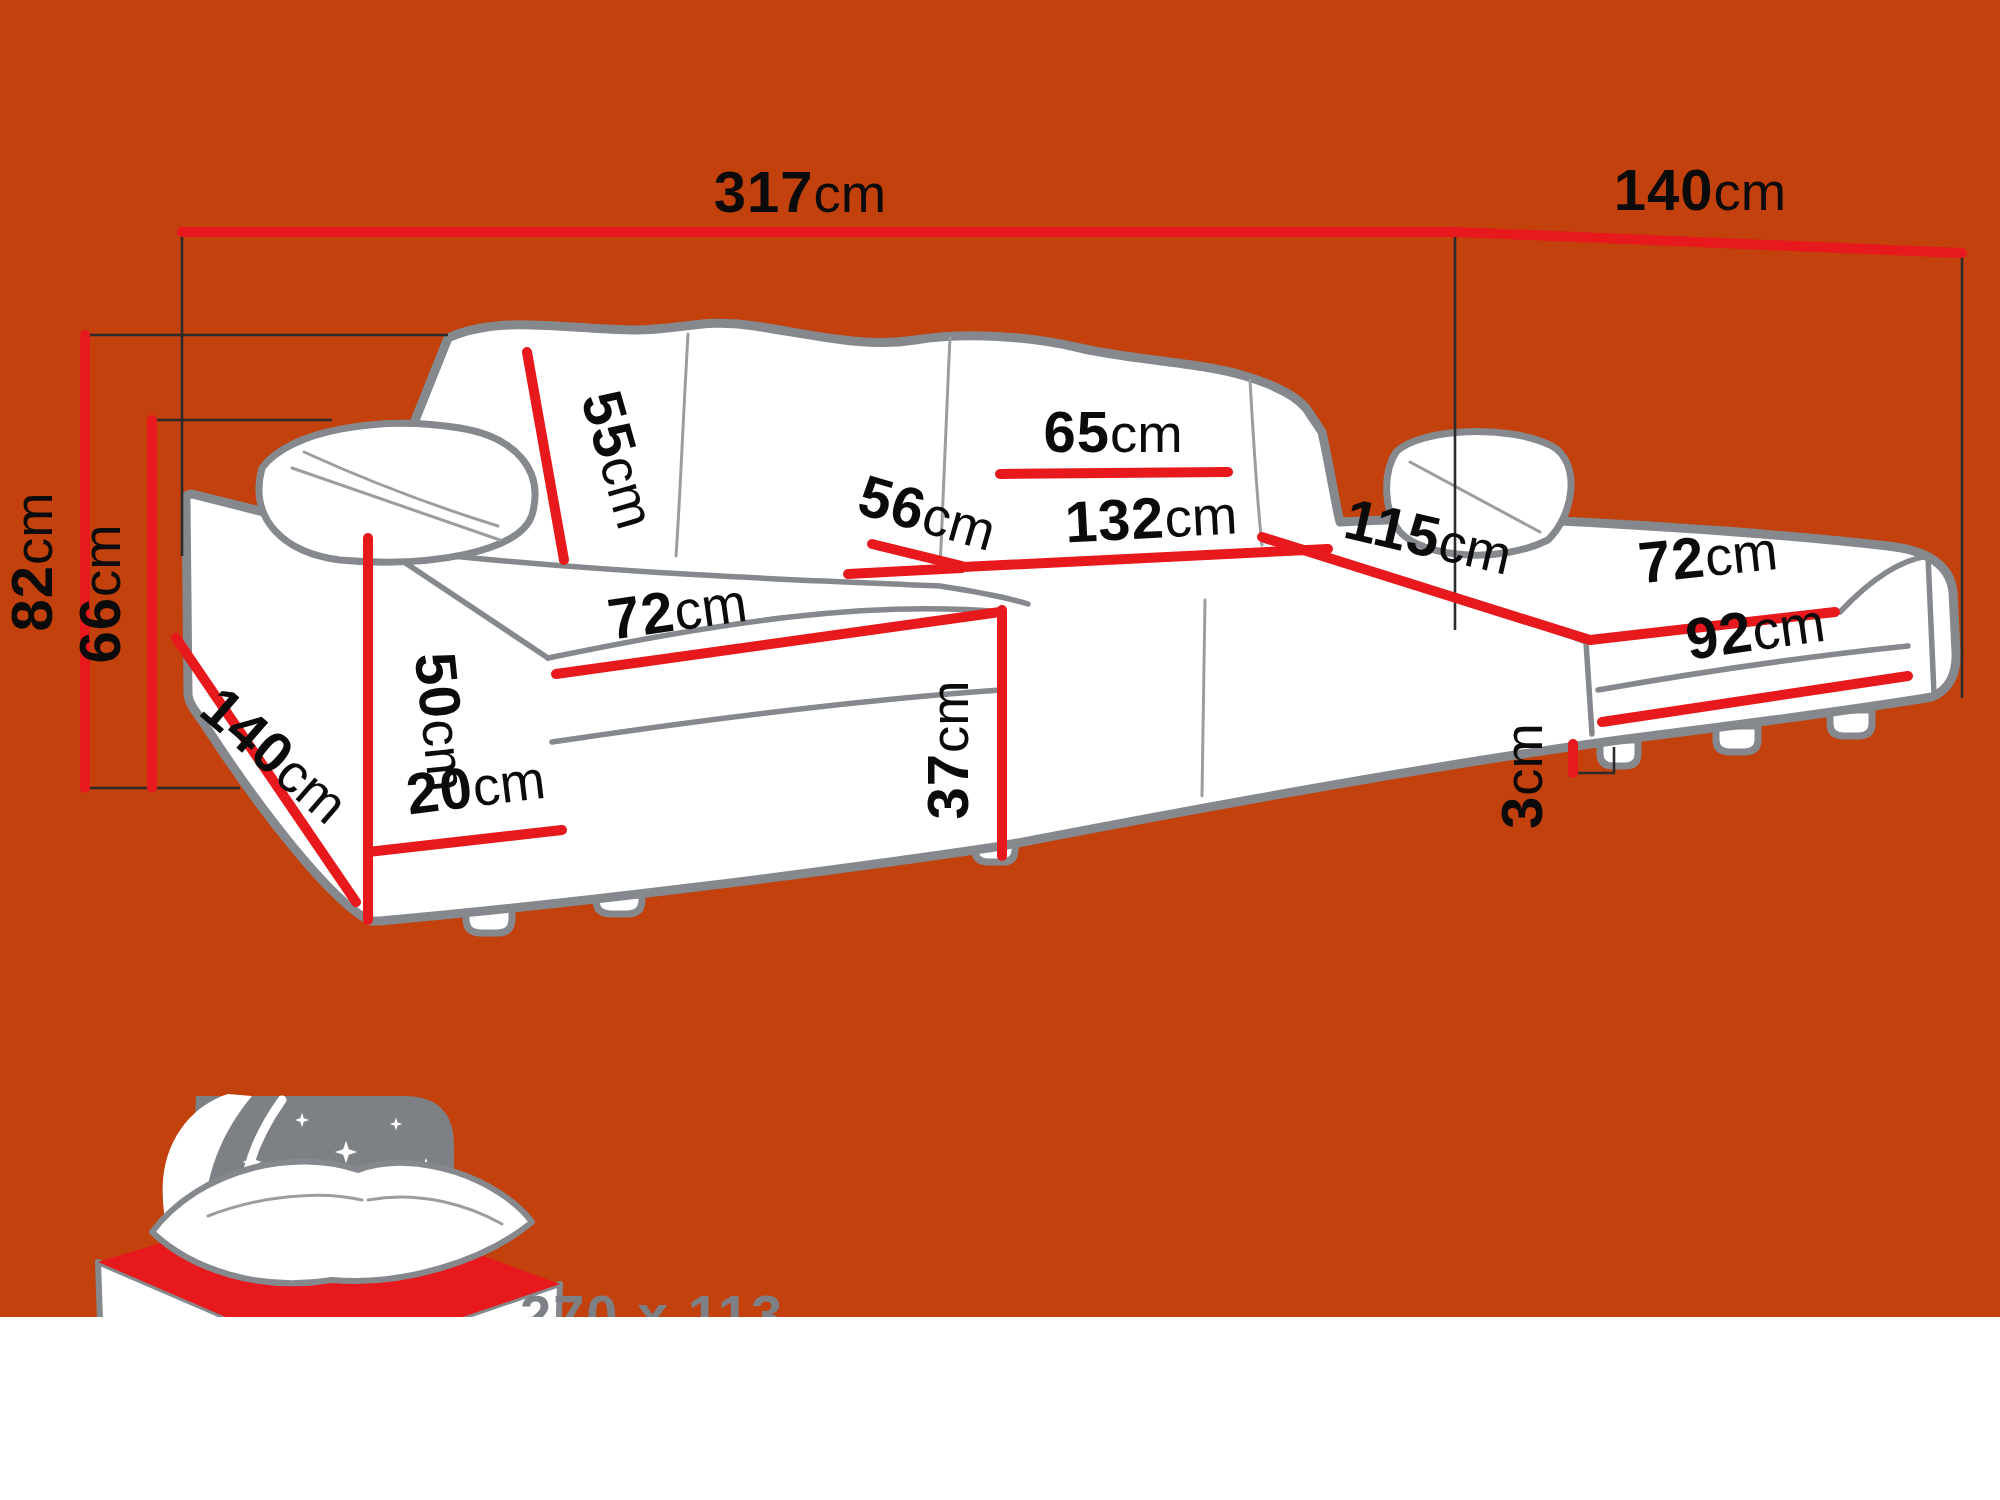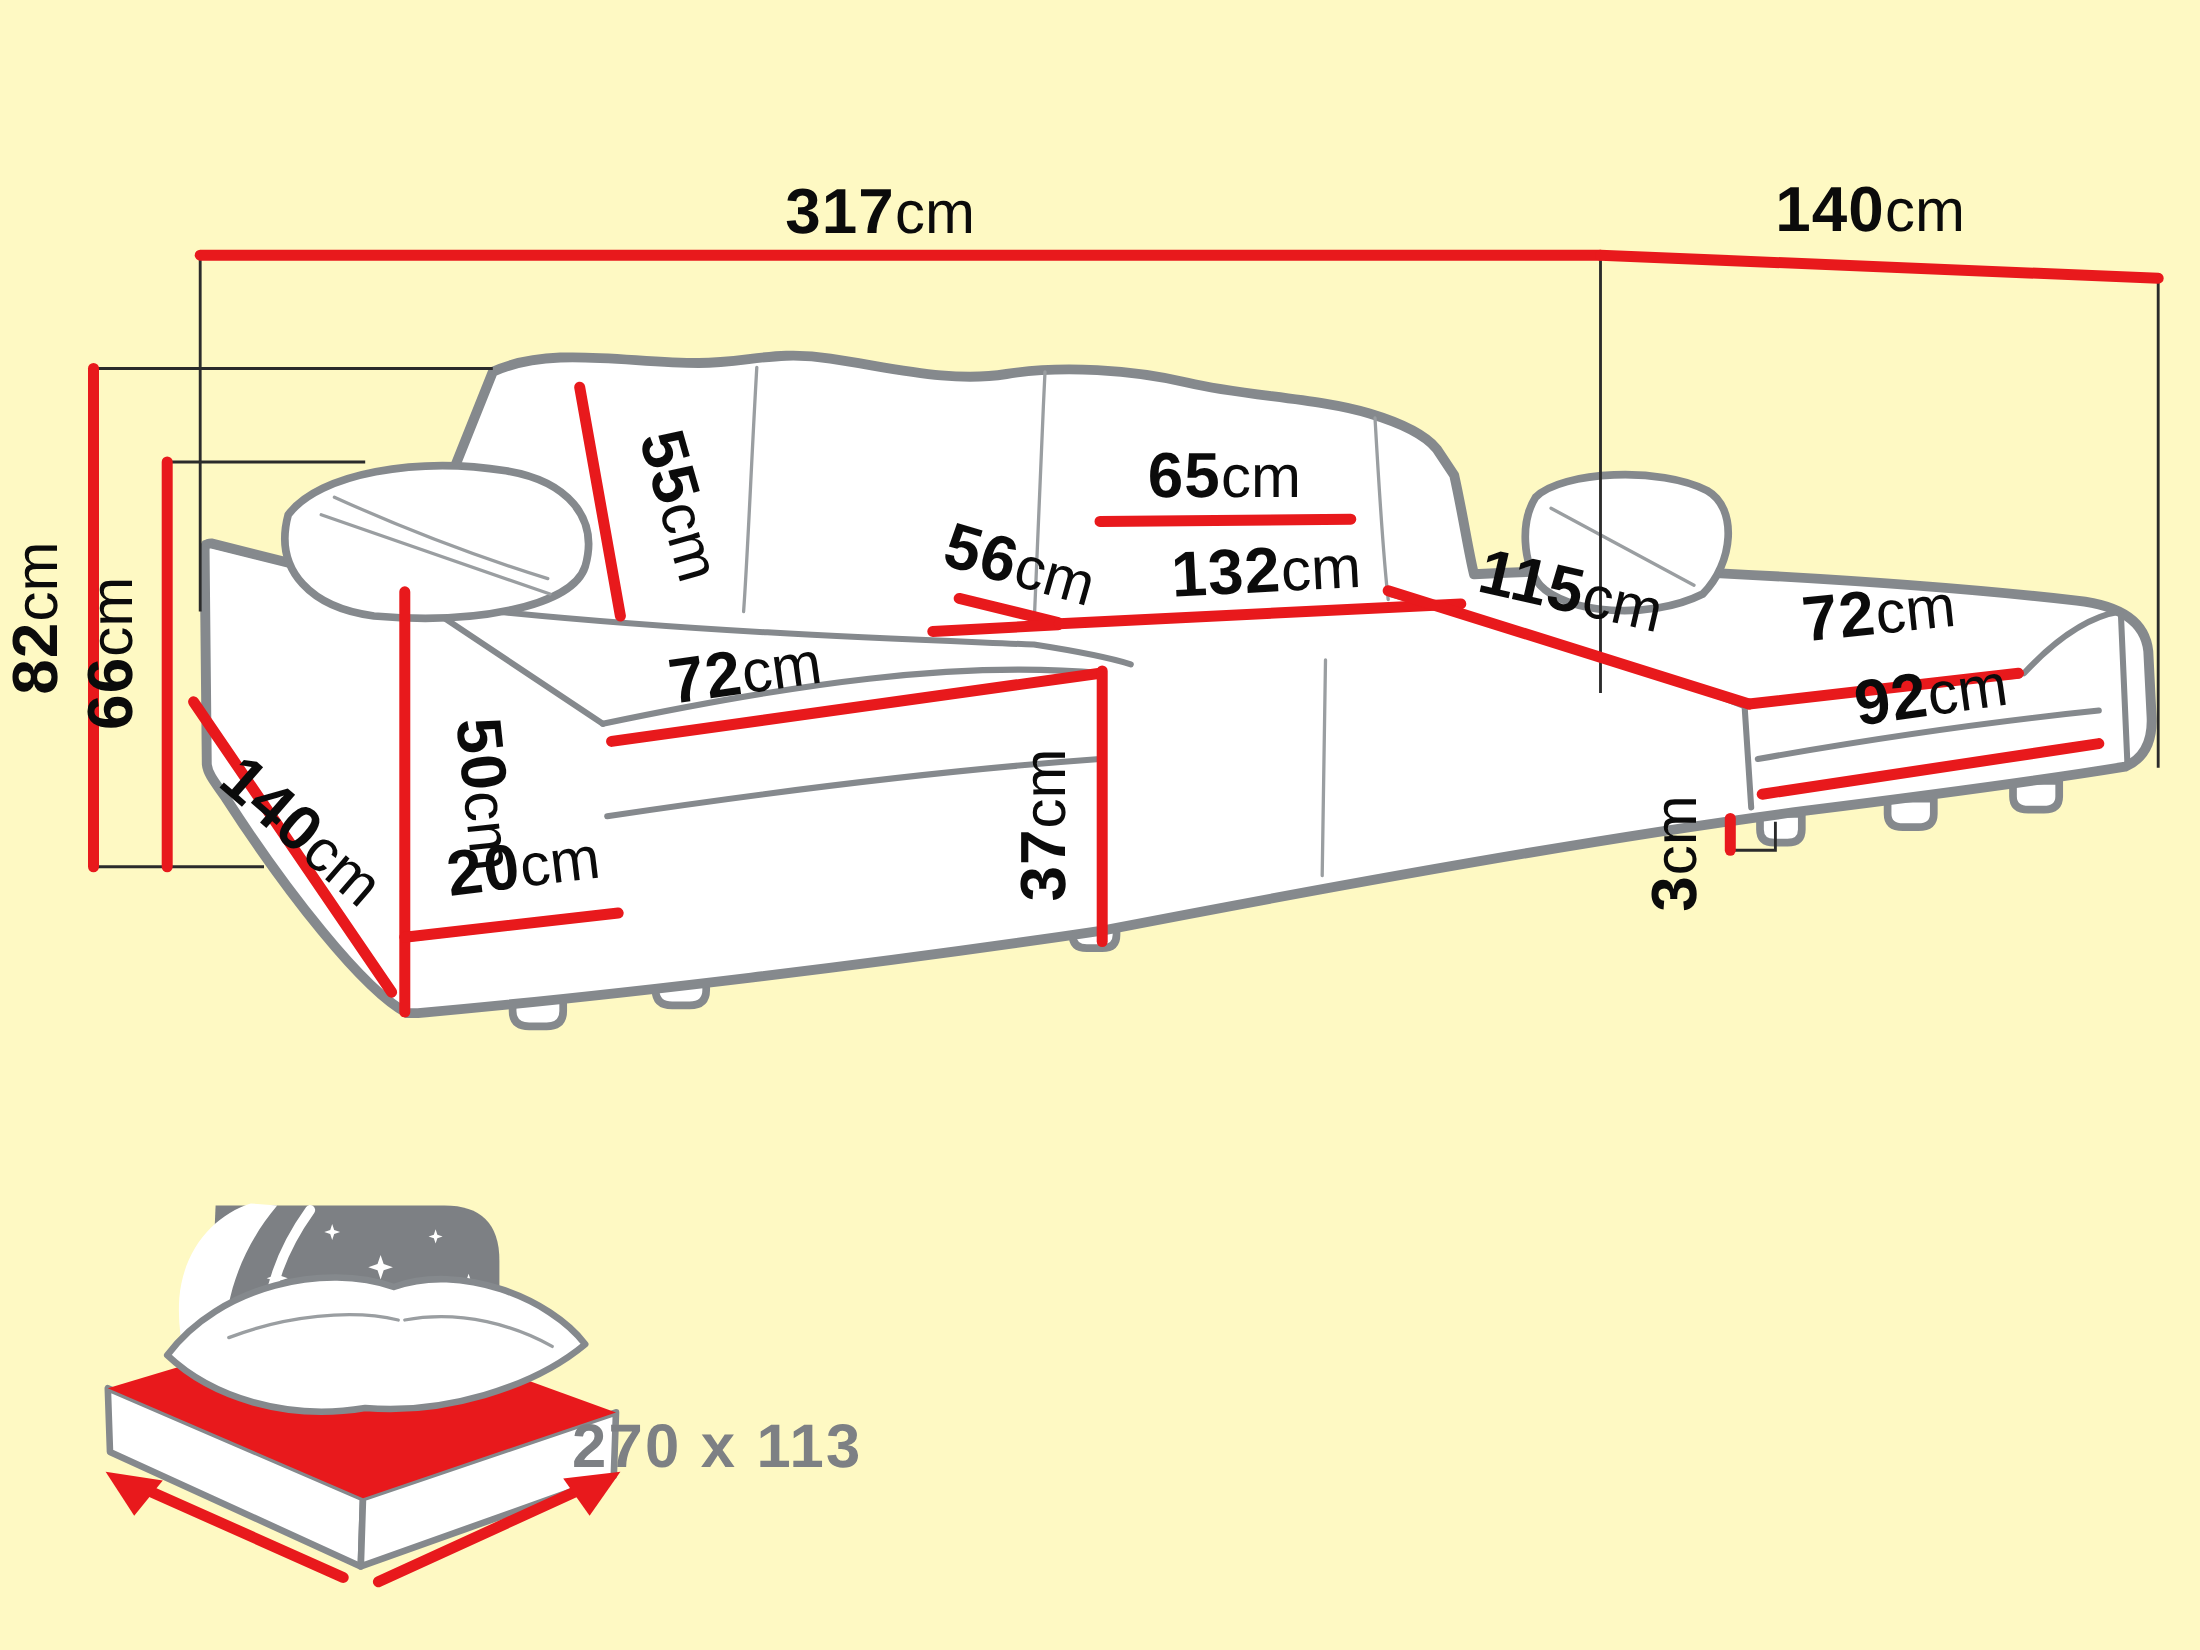--- a/index.html
+++ b/index.html
@@ -1,16 +1,16 @@
 <!DOCTYPE html>
 <html><head>
 <meta charset="utf-8">
 <style>
   html,body{margin:0;padding:0;background:#fff;}
-  .stage{position:relative;width:2000px;height:1500px;background:#fef9c3;overflow:hidden;
+  .stage{position:relative;width:2000px;height:1317px;background:#c2410c;overflow:hidden;
          font-family:"Liberation Sans","DejaVu Sans",sans-serif;}
   svg{position:absolute;left:0;top:0;}
   
   .outline{fill:#ffffff;stroke:#85898d;stroke-width:9;stroke-linejoin:round;stroke-linecap:round;}
   .seam{fill:none;stroke:#85898d;stroke-width:5.5;stroke-linejoin:round;stroke-linecap:round;}
   .seam-thin{fill:none;stroke:#9a9ea1;stroke-width:3;stroke-linecap:round;}
   .pillow{fill:#ffffff;stroke:#85898d;stroke-width:7;stroke-linejoin:round;}
   .leg{fill:#ffffff;stroke:#85898d;stroke-width:7;stroke-linejoin:round;}
   
   .red{stroke:#e8191c;stroke-width:10;stroke-linecap:round;fill:none;}

